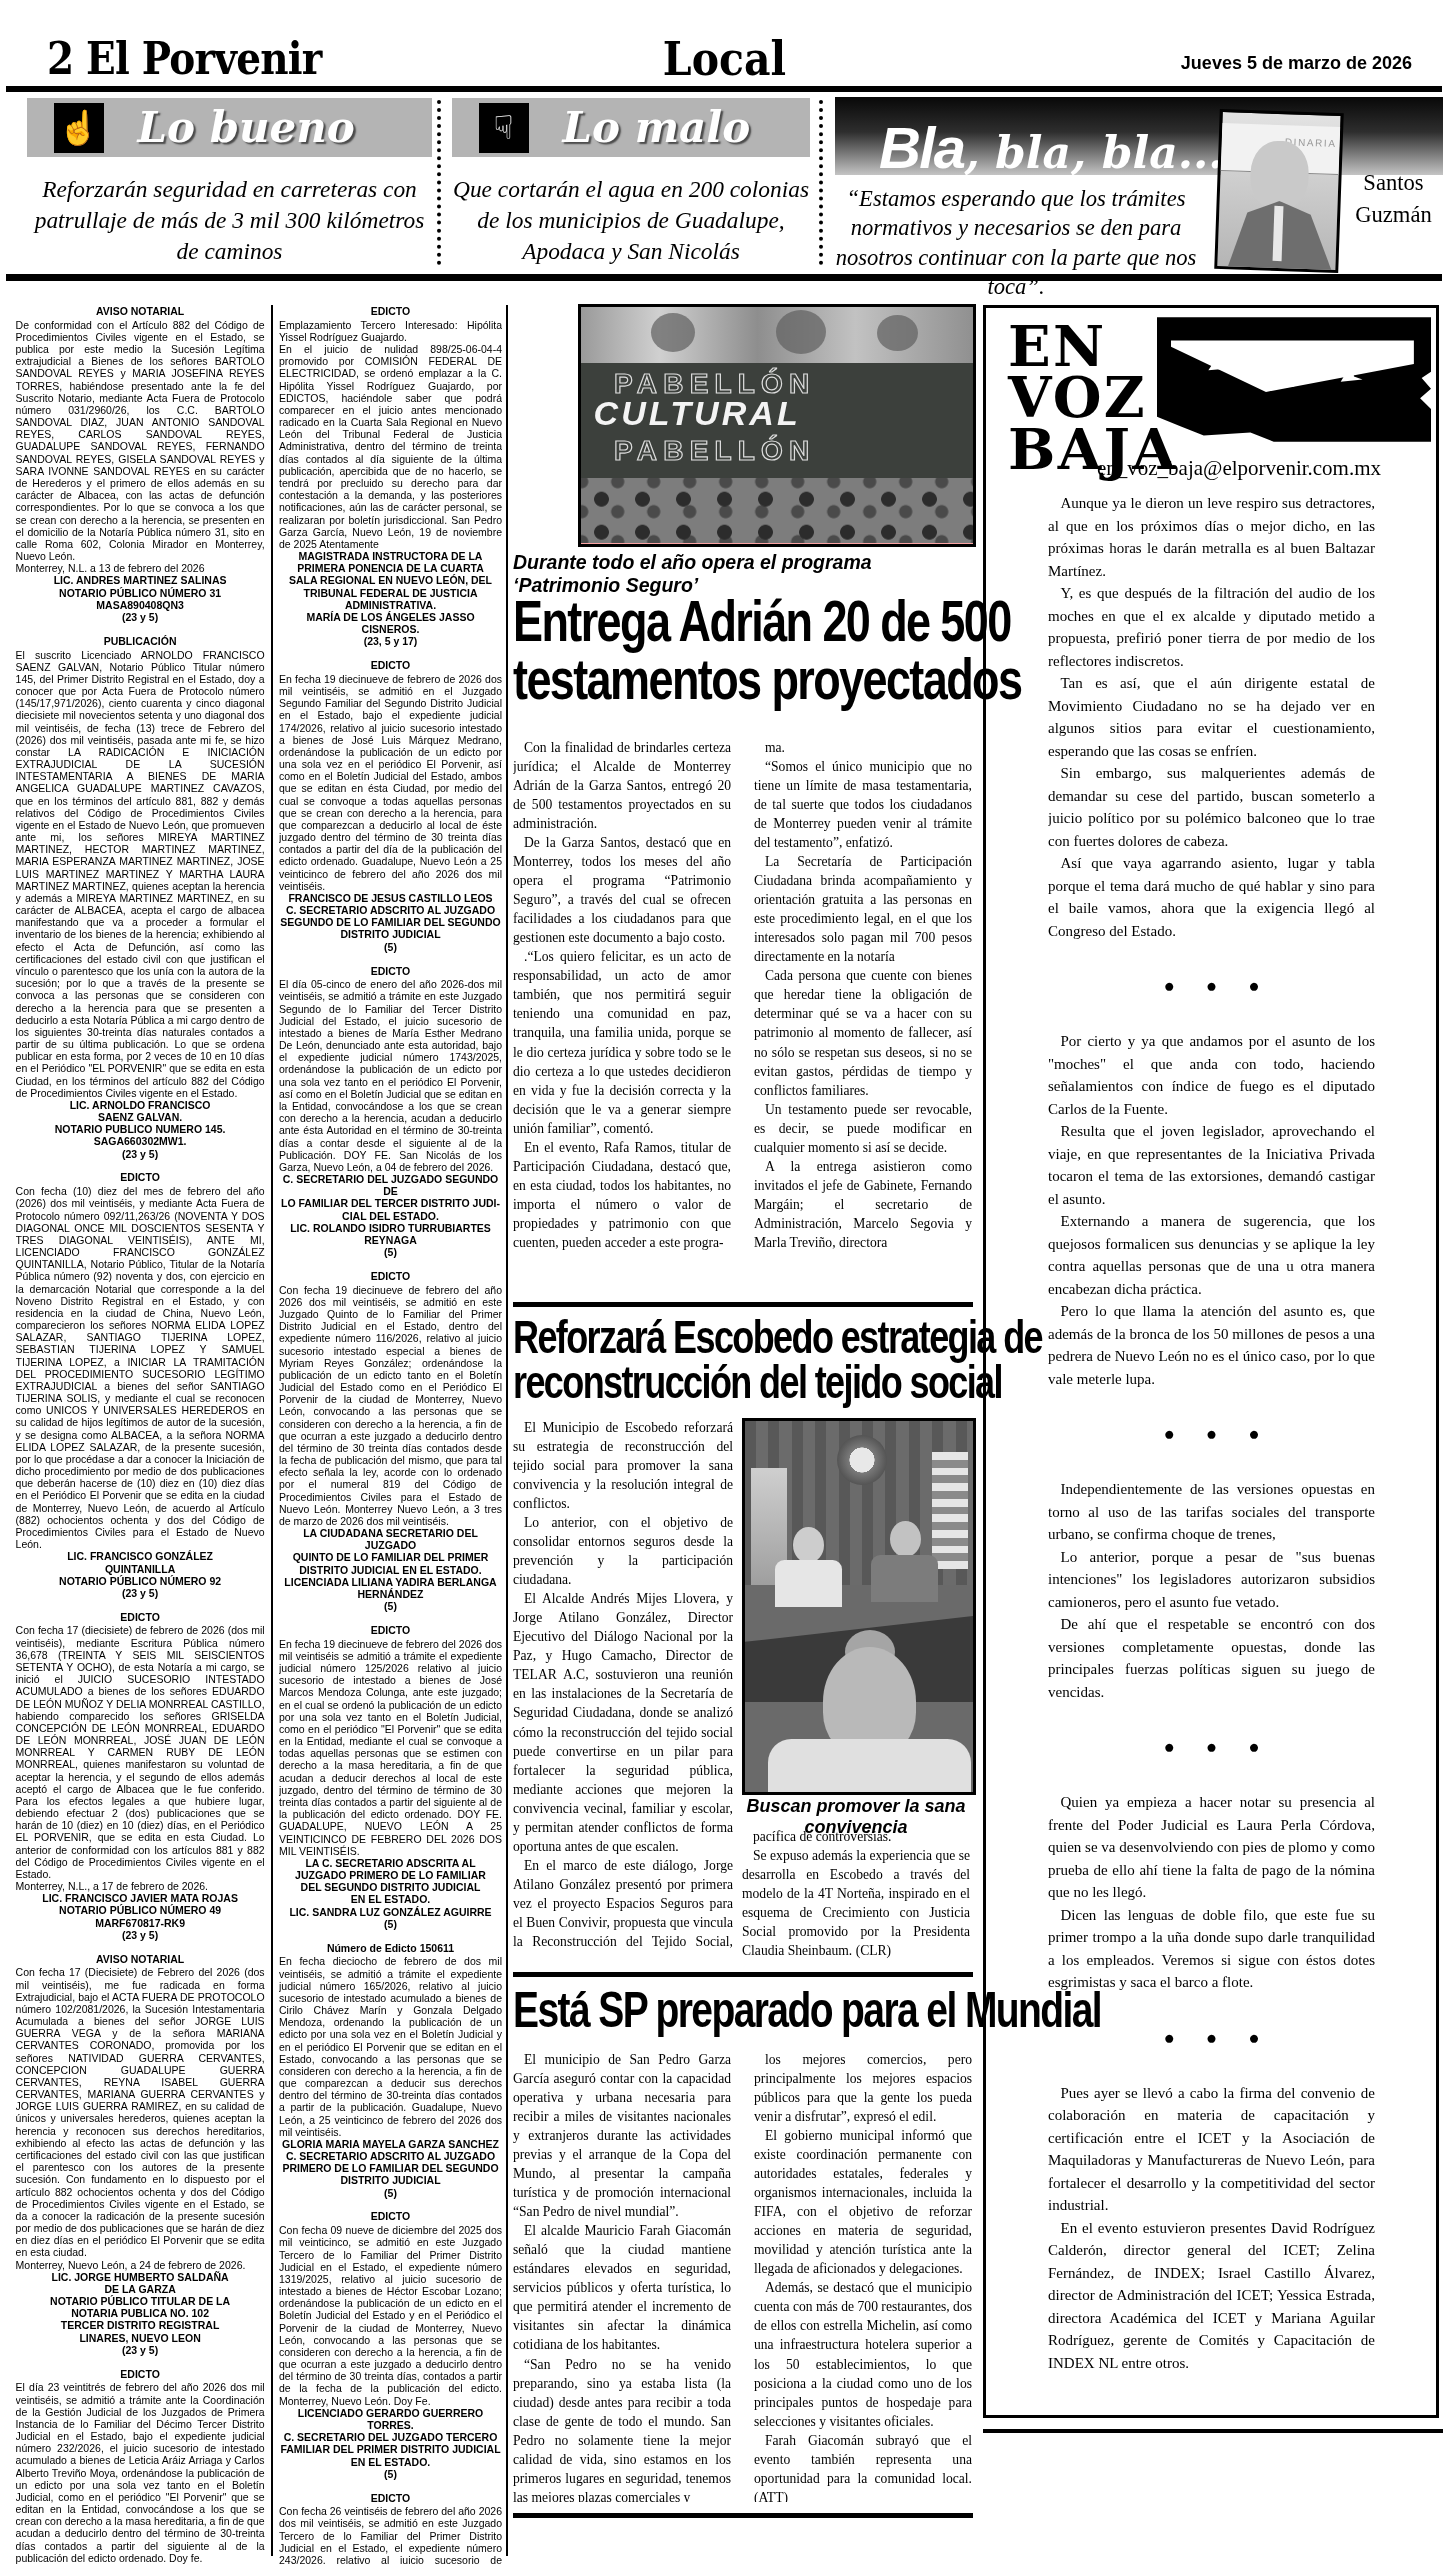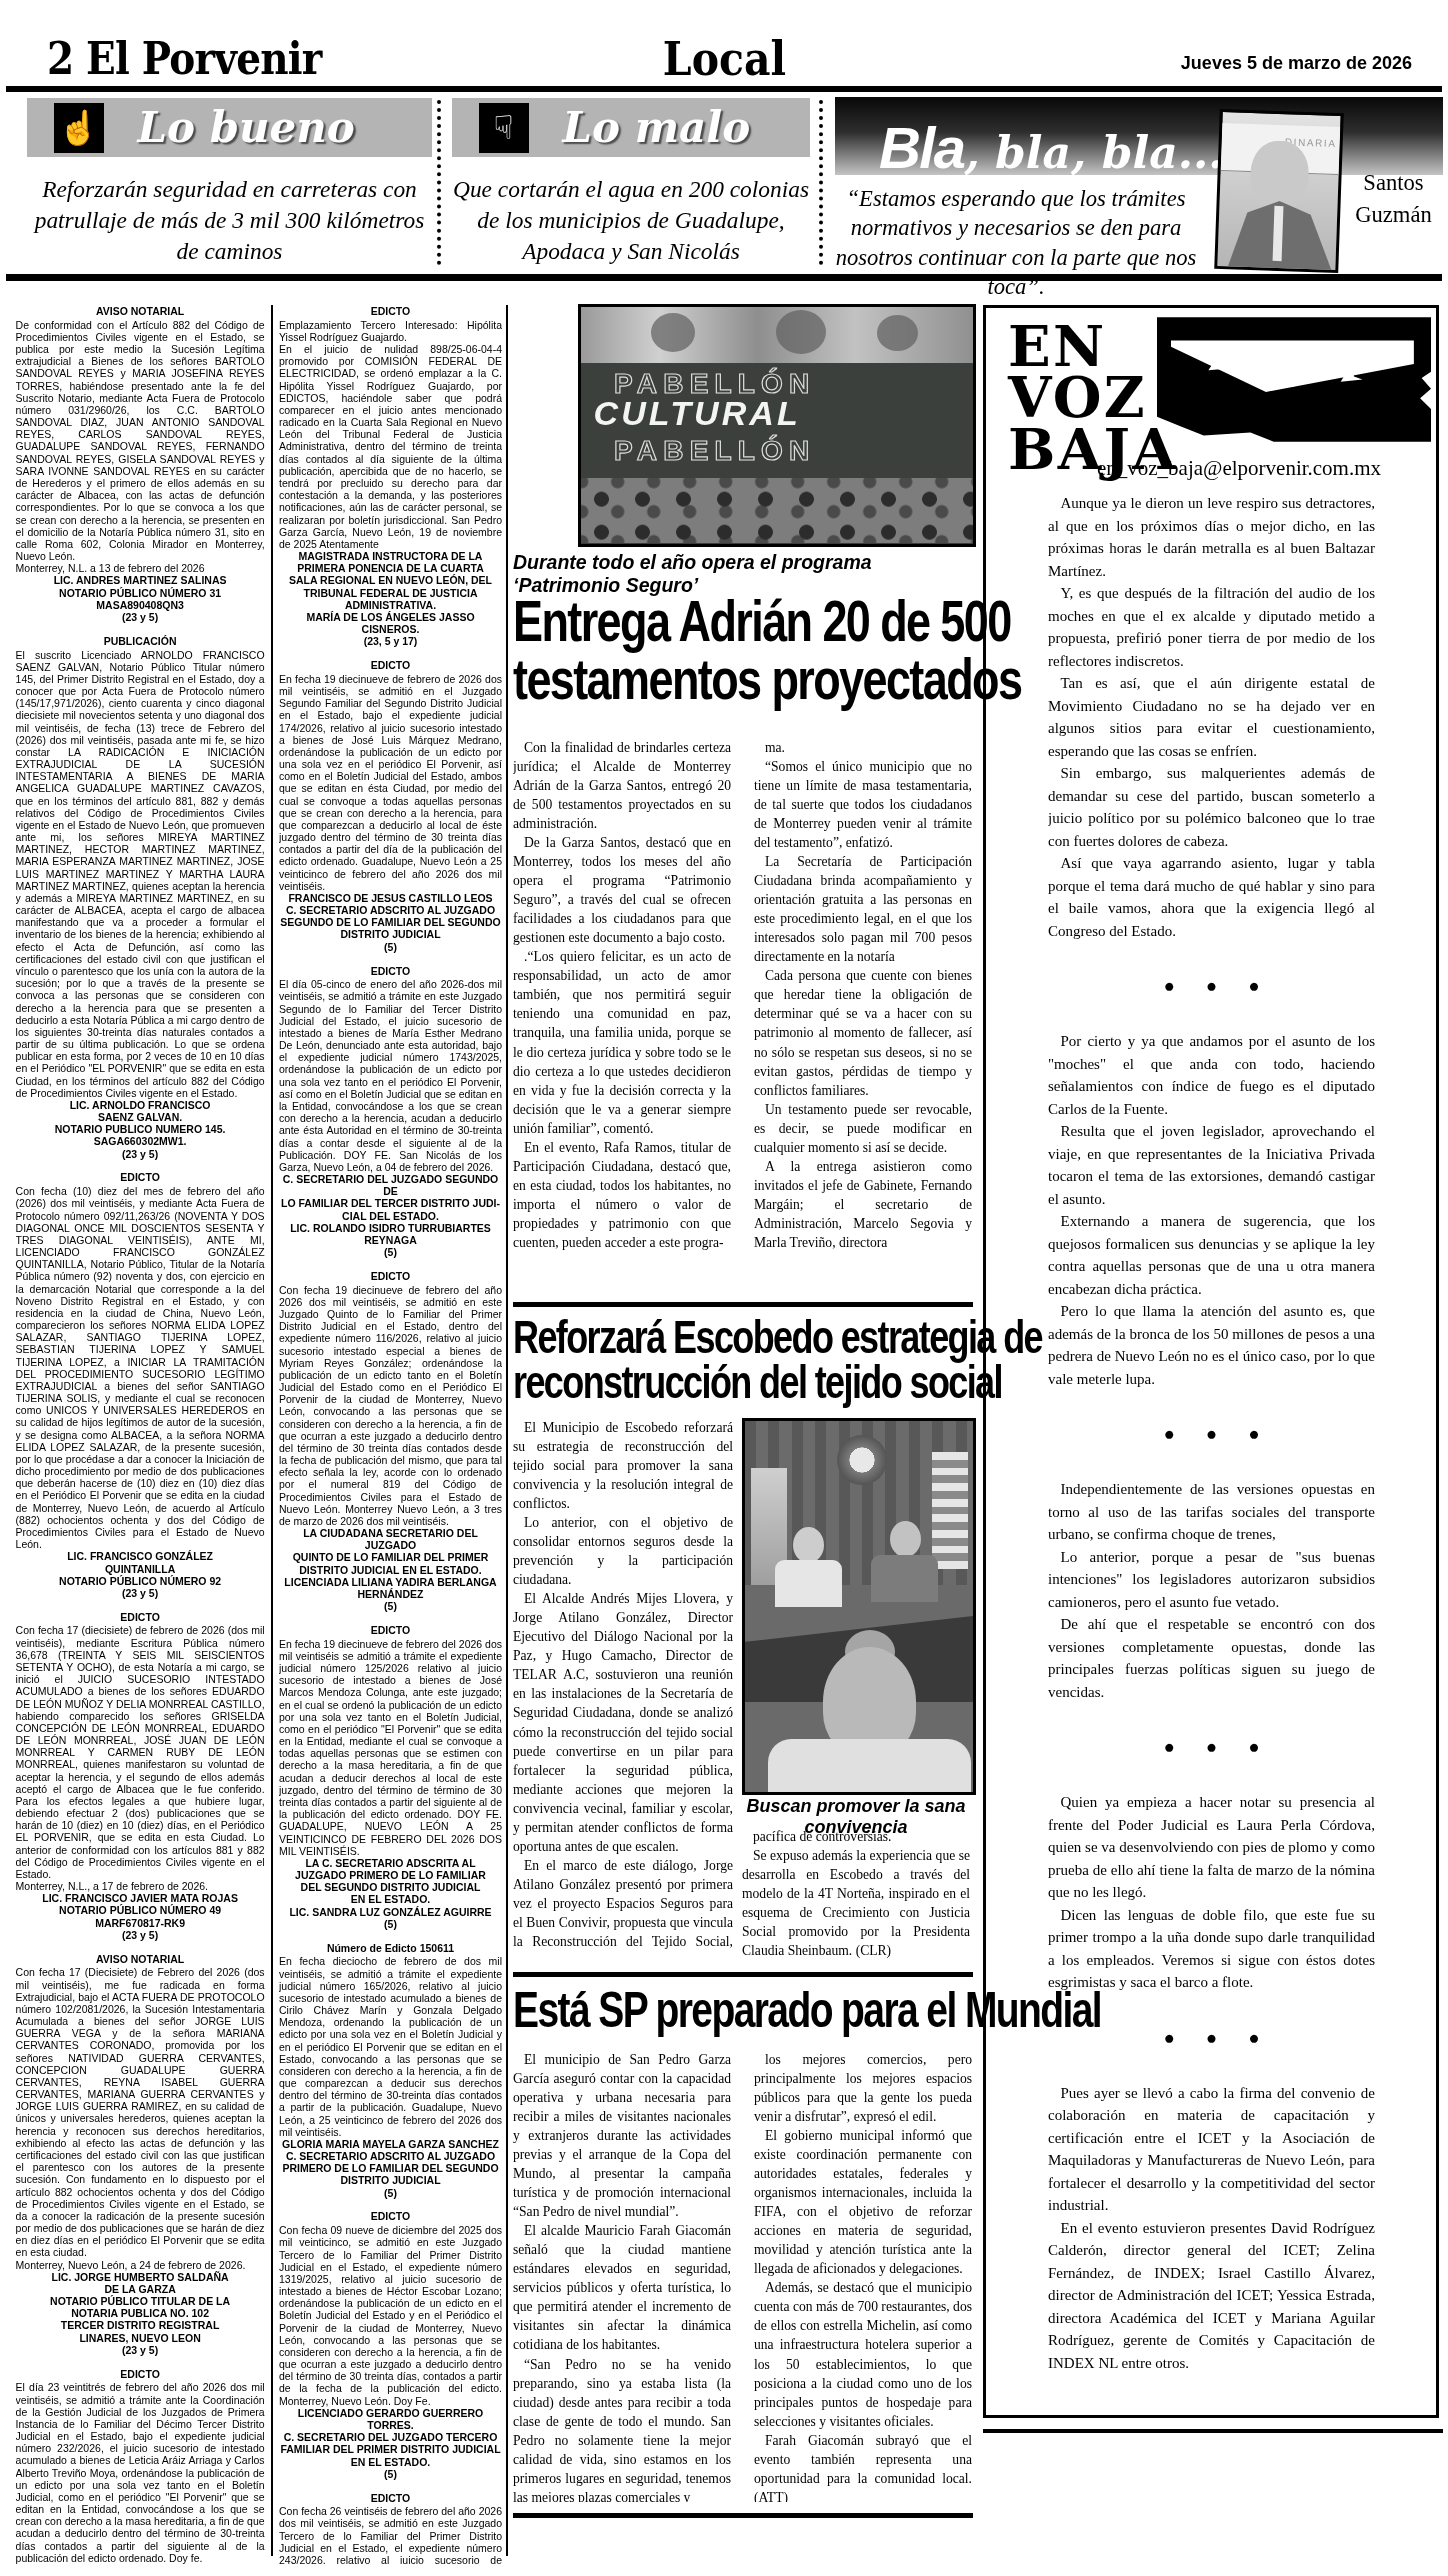--- a/index.html
+++ b/index.html
@@ -40,21 +40,21 @@
 
   
   .legal{font-size:10.5px;line-height:1.16;text-align:justify;overflow:hidden;}
   .notice{margin-bottom:11.7px;}
   .n-head{text-align:center;font-weight:bold;font-size:10.5px;margin-bottom:1.6px;}
   .n-body{text-align:justify;}
   .n-sig{text-align:center;font-weight:bold;white-space:pre-line;}
   .vrule{background:#000;width:1.6px;}
 
   
-  .photo-frame{border:3.1px solid #000;overflow:hidden;background:#14532d;}
+  .photo-frame{border:3.1px solid #000;overflow:hidden;background:#fca5a5;}
   #p1-mural{position:absolute;left:0;top:0;width:100%;height:56px;
       background:linear-gradient(90deg,#9a9a9a,#d0d0d0 20%,#8e8e8e 45%,#c2c2c2 70%,#909090);}
   #p1-mural .blob{position:absolute;border-radius:50%;background:#5f5f5f;opacity:.7;}
   #p1-screen{position:absolute;left:0;top:56px;width:100%;height:115px;background:#3c403c;}
   .scr-line{position:absolute;font-weight:bold;letter-spacing:6.2px;color:transparent;
       -webkit-text-stroke:1.2px #dcdcdc;font-size:28px;}
   .scr-solid{position:absolute;font-weight:bold;font-style:italic;color:#f4f4f4;font-size:34px;letter-spacing:3.1px;}
   #p1-aud{position:absolute;left:0;top:171px;width:100%;height:65px;background:#7d7d7d;
       background-image:radial-gradient(circle,#2c2c2c 7px,transparent 7.8px),radial-gradient(circle,#4a4a4a 6.2px,transparent 7px);
       background-size:41px 33px,36px 30px;background-position:0 4.7px,18.7px 18.7px;}
@@ -382,21 +382,21 @@
       <p class="voz-sep">●●●</p>
       <p>Por cierto y ya que andamos por el asunto de los "moches" el que anda con todo, haciendo señalamientos con índice de fuego es el diputado Carlos de la Fuente.</p>
       <p>Resulta que el joven legislador, aprovechando el viaje, en que representantes de la Iniciativa Privada tocaron el tema de las extorsiones, demandó castigar el asunto.</p>
       <p>Externando a manera de sugerencia, que los quejosos formalicen sus denuncias y se aplique la ley contra aquellas personas que de una u otra manera encabezan dicha práctica.</p>
       <p>Pero lo que llama la atención del asunto es, que además de la bronca de los 50 millones de pesos a una pedrera de Nuevo León no es el único caso, por lo que vale meterle lupa.</p>
       <p class="voz-sep">●●●</p>
       <p>Independientemente de las versiones opuestas en torno al uso de las tarifas sociales del transporte urbano, se confirma choque de trenes,</p>
       <p>Lo anterior, porque a pesar de "sus buenas intenciones" los legisladores autorizaron subsidios camioneros, pero el asunto fue vetado.</p>
       <p>De ahí que el respetable se encontró con dos versiones completamente opuestas, donde las principales fuerzas políticas siguen su juego de vencidas.</p>
       <p class="voz-sep">●●●</p>
-      <p>Quien ya empieza a hacer notar su presencia al frente del Poder Judicial es Laura Perla Córdova, quien se va desenvolviendo con pies de plomo y como prueba de ello ahí tiene la falta de marzo de la nómina que no les llegó.</p>
+      <p>Quien ya empieza a hacer notar su presencia al frente del Poder Judicial es Laura Perla Córdova, quien se va desenvolviendo con pies de plomo y como prueba de ello ahí tiene la falta de pago de la nómina que no les llegó.</p>
       <p>Dicen las lenguas de doble filo, que este fue su primer trompo a la uña donde supo darle tranquilidad a los empleados. Veremos si sigue con éstos dotes esgrimistas y saca el barco a flote.</p>
       <p class="voz-sep">●●●</p>
       <p>Pues ayer se llevó a cabo la firma del convenio de colaboración en materia de capacitación y certificación entre el ICET y la Asociación de Maquiladoras y Manufactureras de Nuevo León, para fortalecer el desarrollo y la competitividad del sector industrial.</p>
       <p>En el evento estuvieron presentes David Rodríguez Calderón, director general del ICET; Zelina Fernández, de INDEX; Israel Castillo Álvarez, director de Administración del ICET; Yessica Estrada, directora Académica del ICET y Mariana Aguilar Rodríguez, gerente de Comités y Capacitación de INDEX NL entre otros.</p>
       <p class="voz-sep">●●●</p>
 
     </div>
   </div>
   <div class="abs hrule" style="left:983px;top:2429px;width:460px;height:3.9px;"></div>
 

